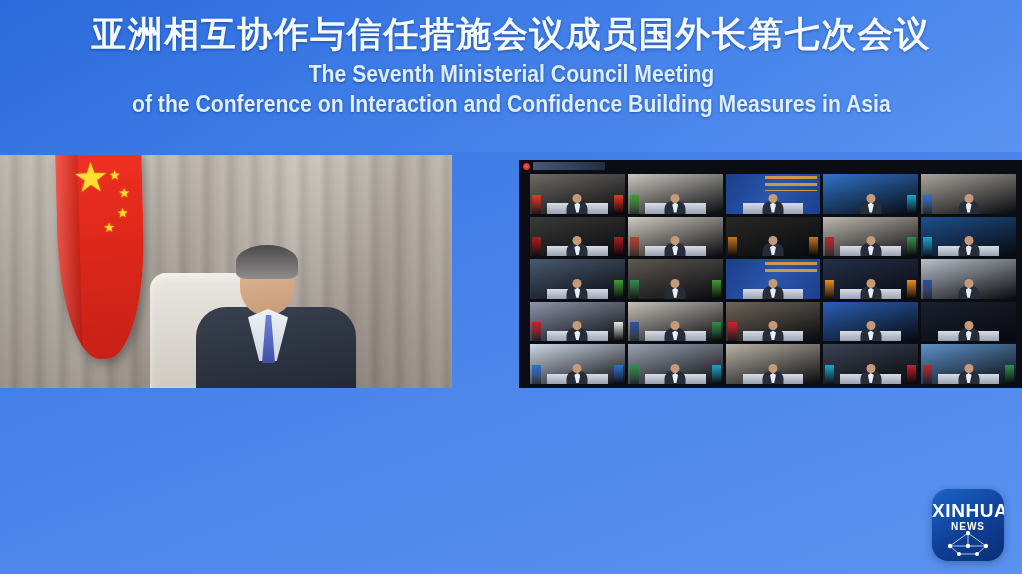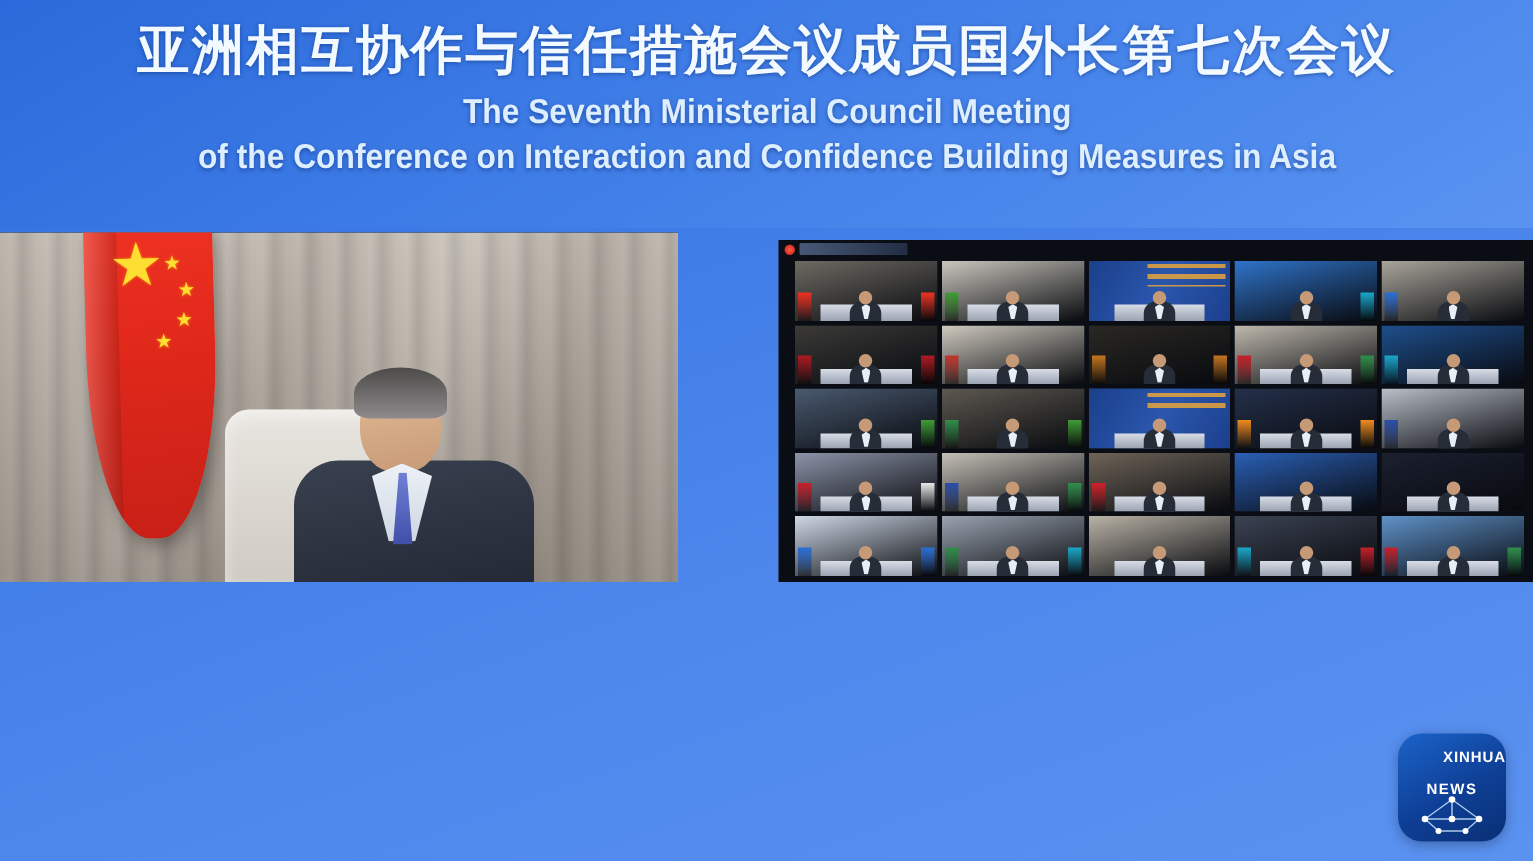--- a/index.html
+++ b/index.html
@@ -101,22 +101,22 @@
   .banner-bd{position:absolute;inset:0;
     background:linear-gradient(120deg,#1b3f8a 0%,#2a56ad 50%,#1c3f8c 100%);}
   .banner-bd:after{content:"";position:absolute;left:42%;top:6%;width:54%;height:36%;
     background:repeating-linear-gradient(180deg,#e8a53a 0px,#e8a53a 3px,transparent 3px,transparent 7px);
     opacity:.85;}
 
   
   .logo{position:absolute;left:932px;top:489px;width:72px;height:72px;border-radius:16px;
     background:linear-gradient(150deg,#1b63c9 0%,#0e3f96 55%,#0a2f74 100%);
     box-shadow:0 2px 8px rgba(0,0,0,.28);overflow:hidden;}
-  .logo .lt{position:absolute;left:0;top:11px;width:100%;text-align:right;
-    font-size:10px;font-weight:700;color:#fff;letter-spacing:.6px;}
+  .logo .lt{position:absolute;left:0;top:11px;width:100%;text-align:left;
+    font-size:19px;font-weight:700;color:#fff;letter-spacing:.6px;}
   .logo .lb{position:absolute;left:0;top:32px;width:100%;text-align:center;
     font-size:10px;font-weight:700;color:#fff;letter-spacing:1px;}
   .logo svg{position:absolute;left:4px;top:40px;}
 </style>
 </head>
 <body>
 
 <div id="stage">
 
   <div class="banner">

